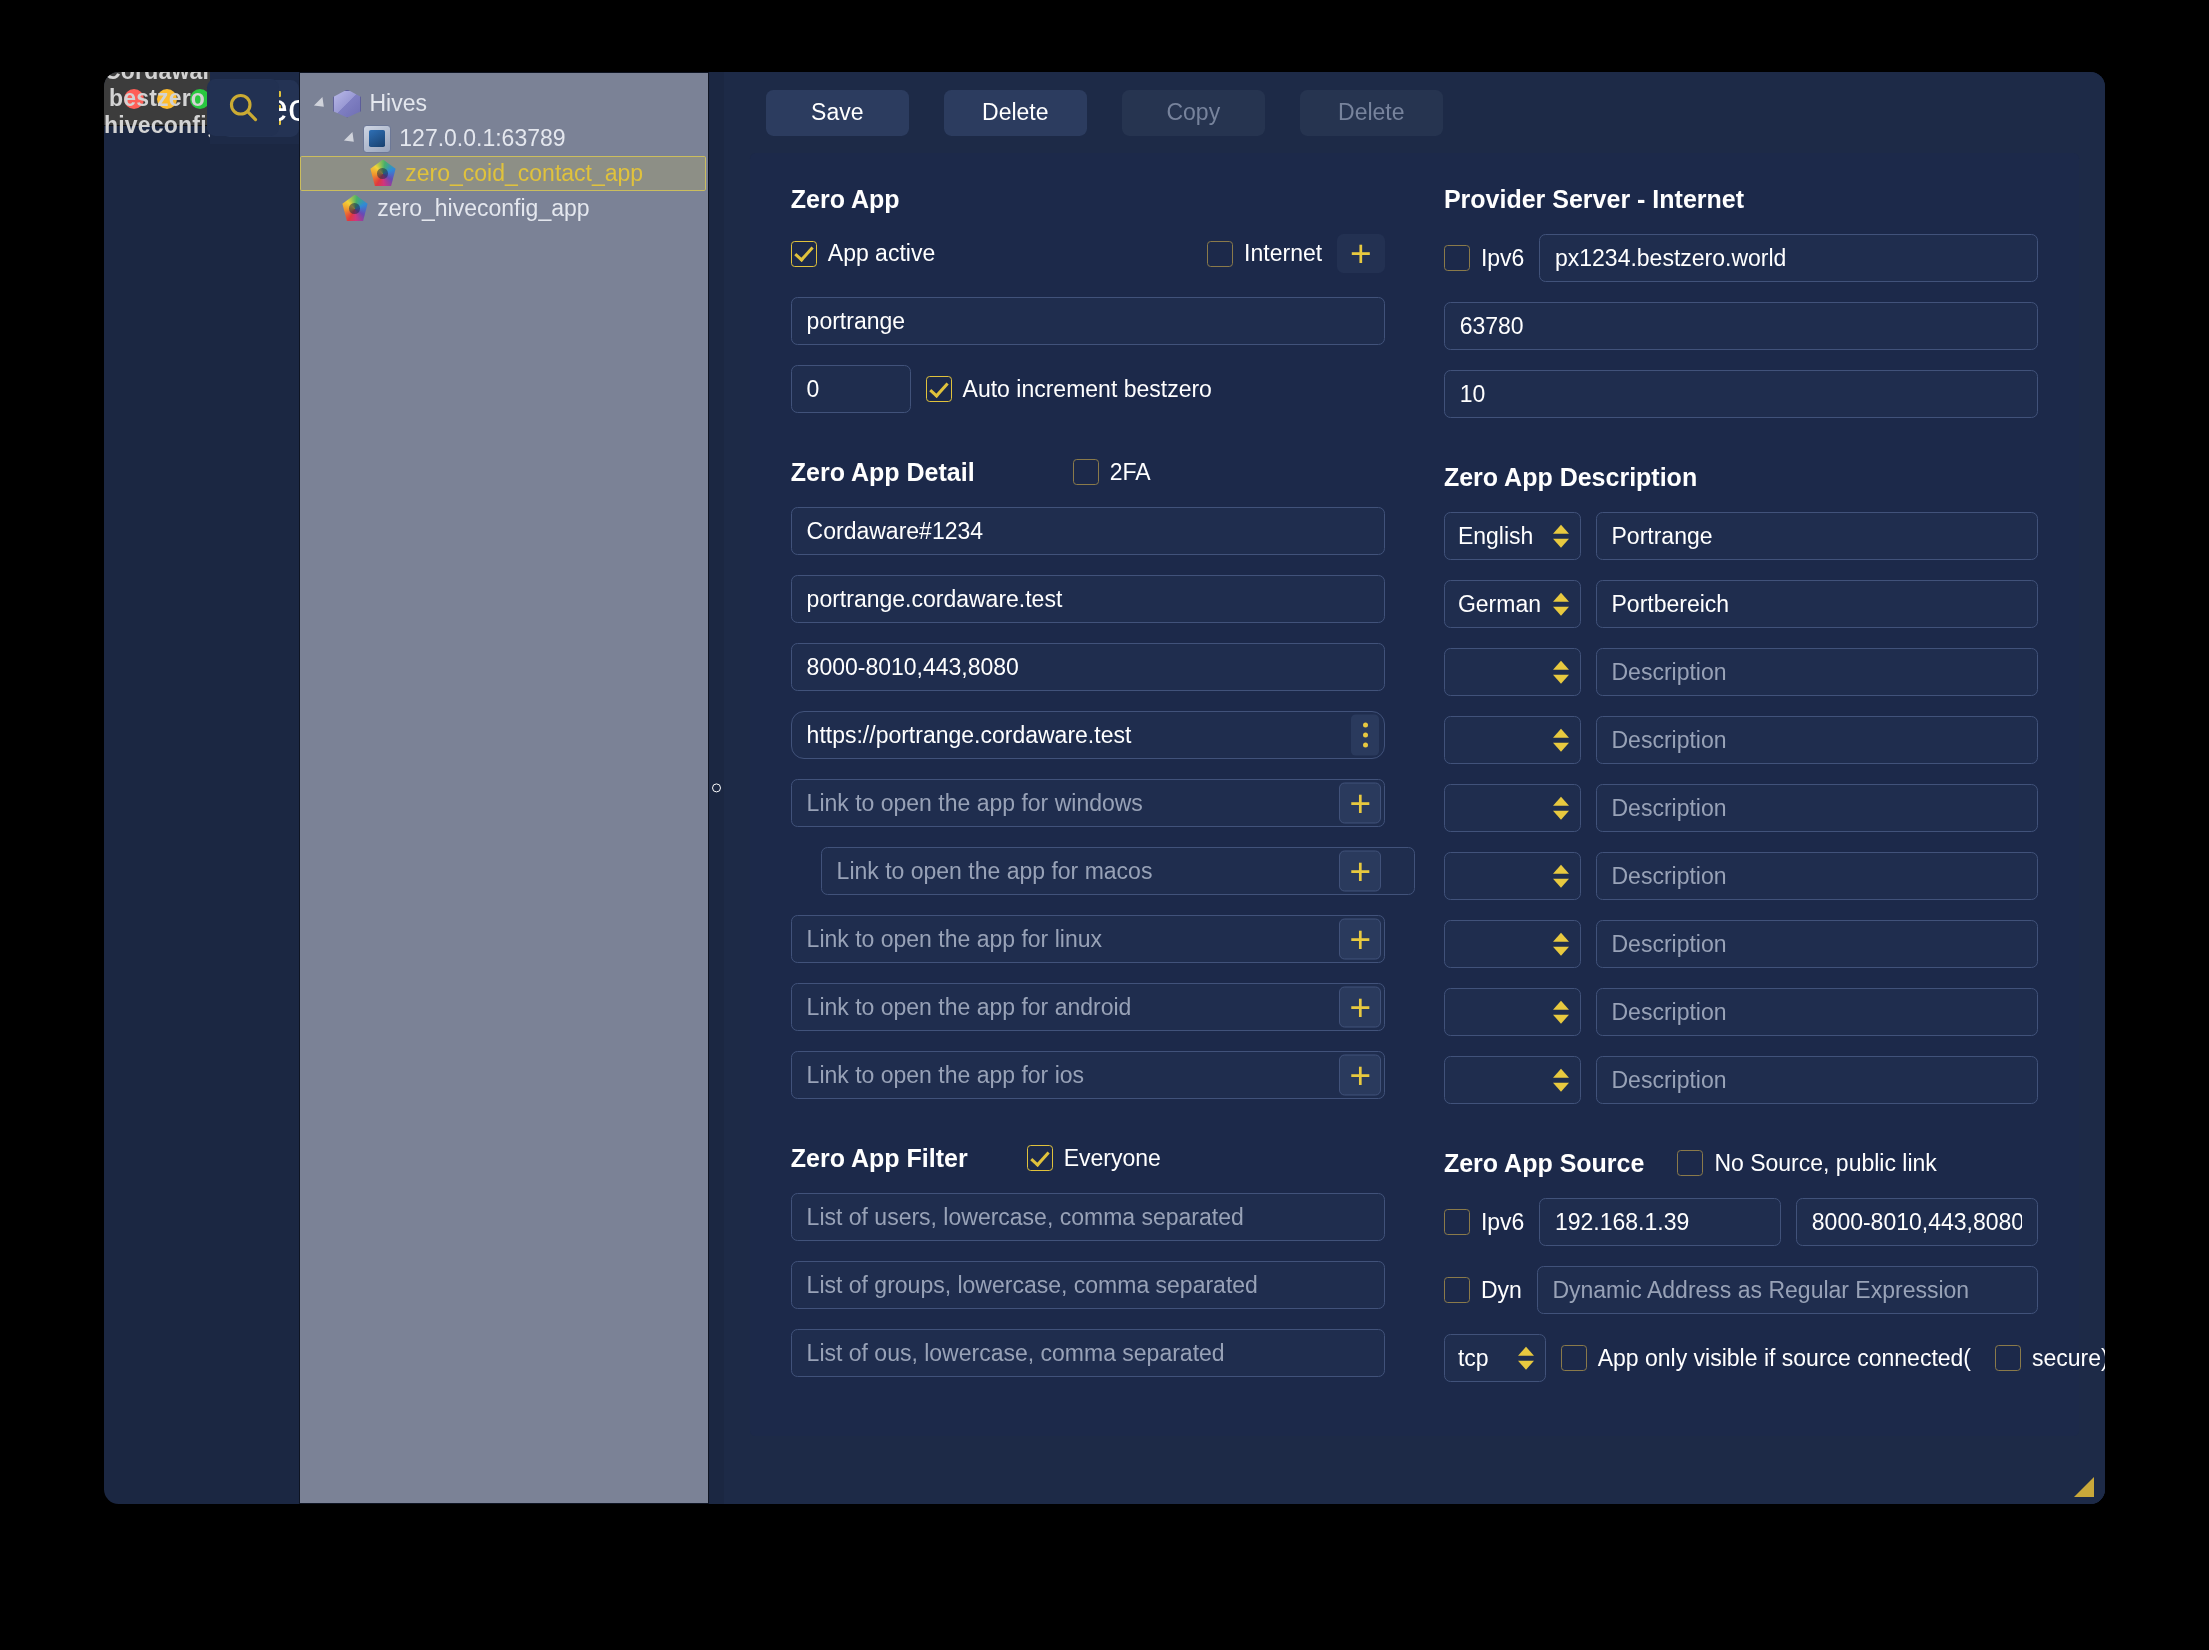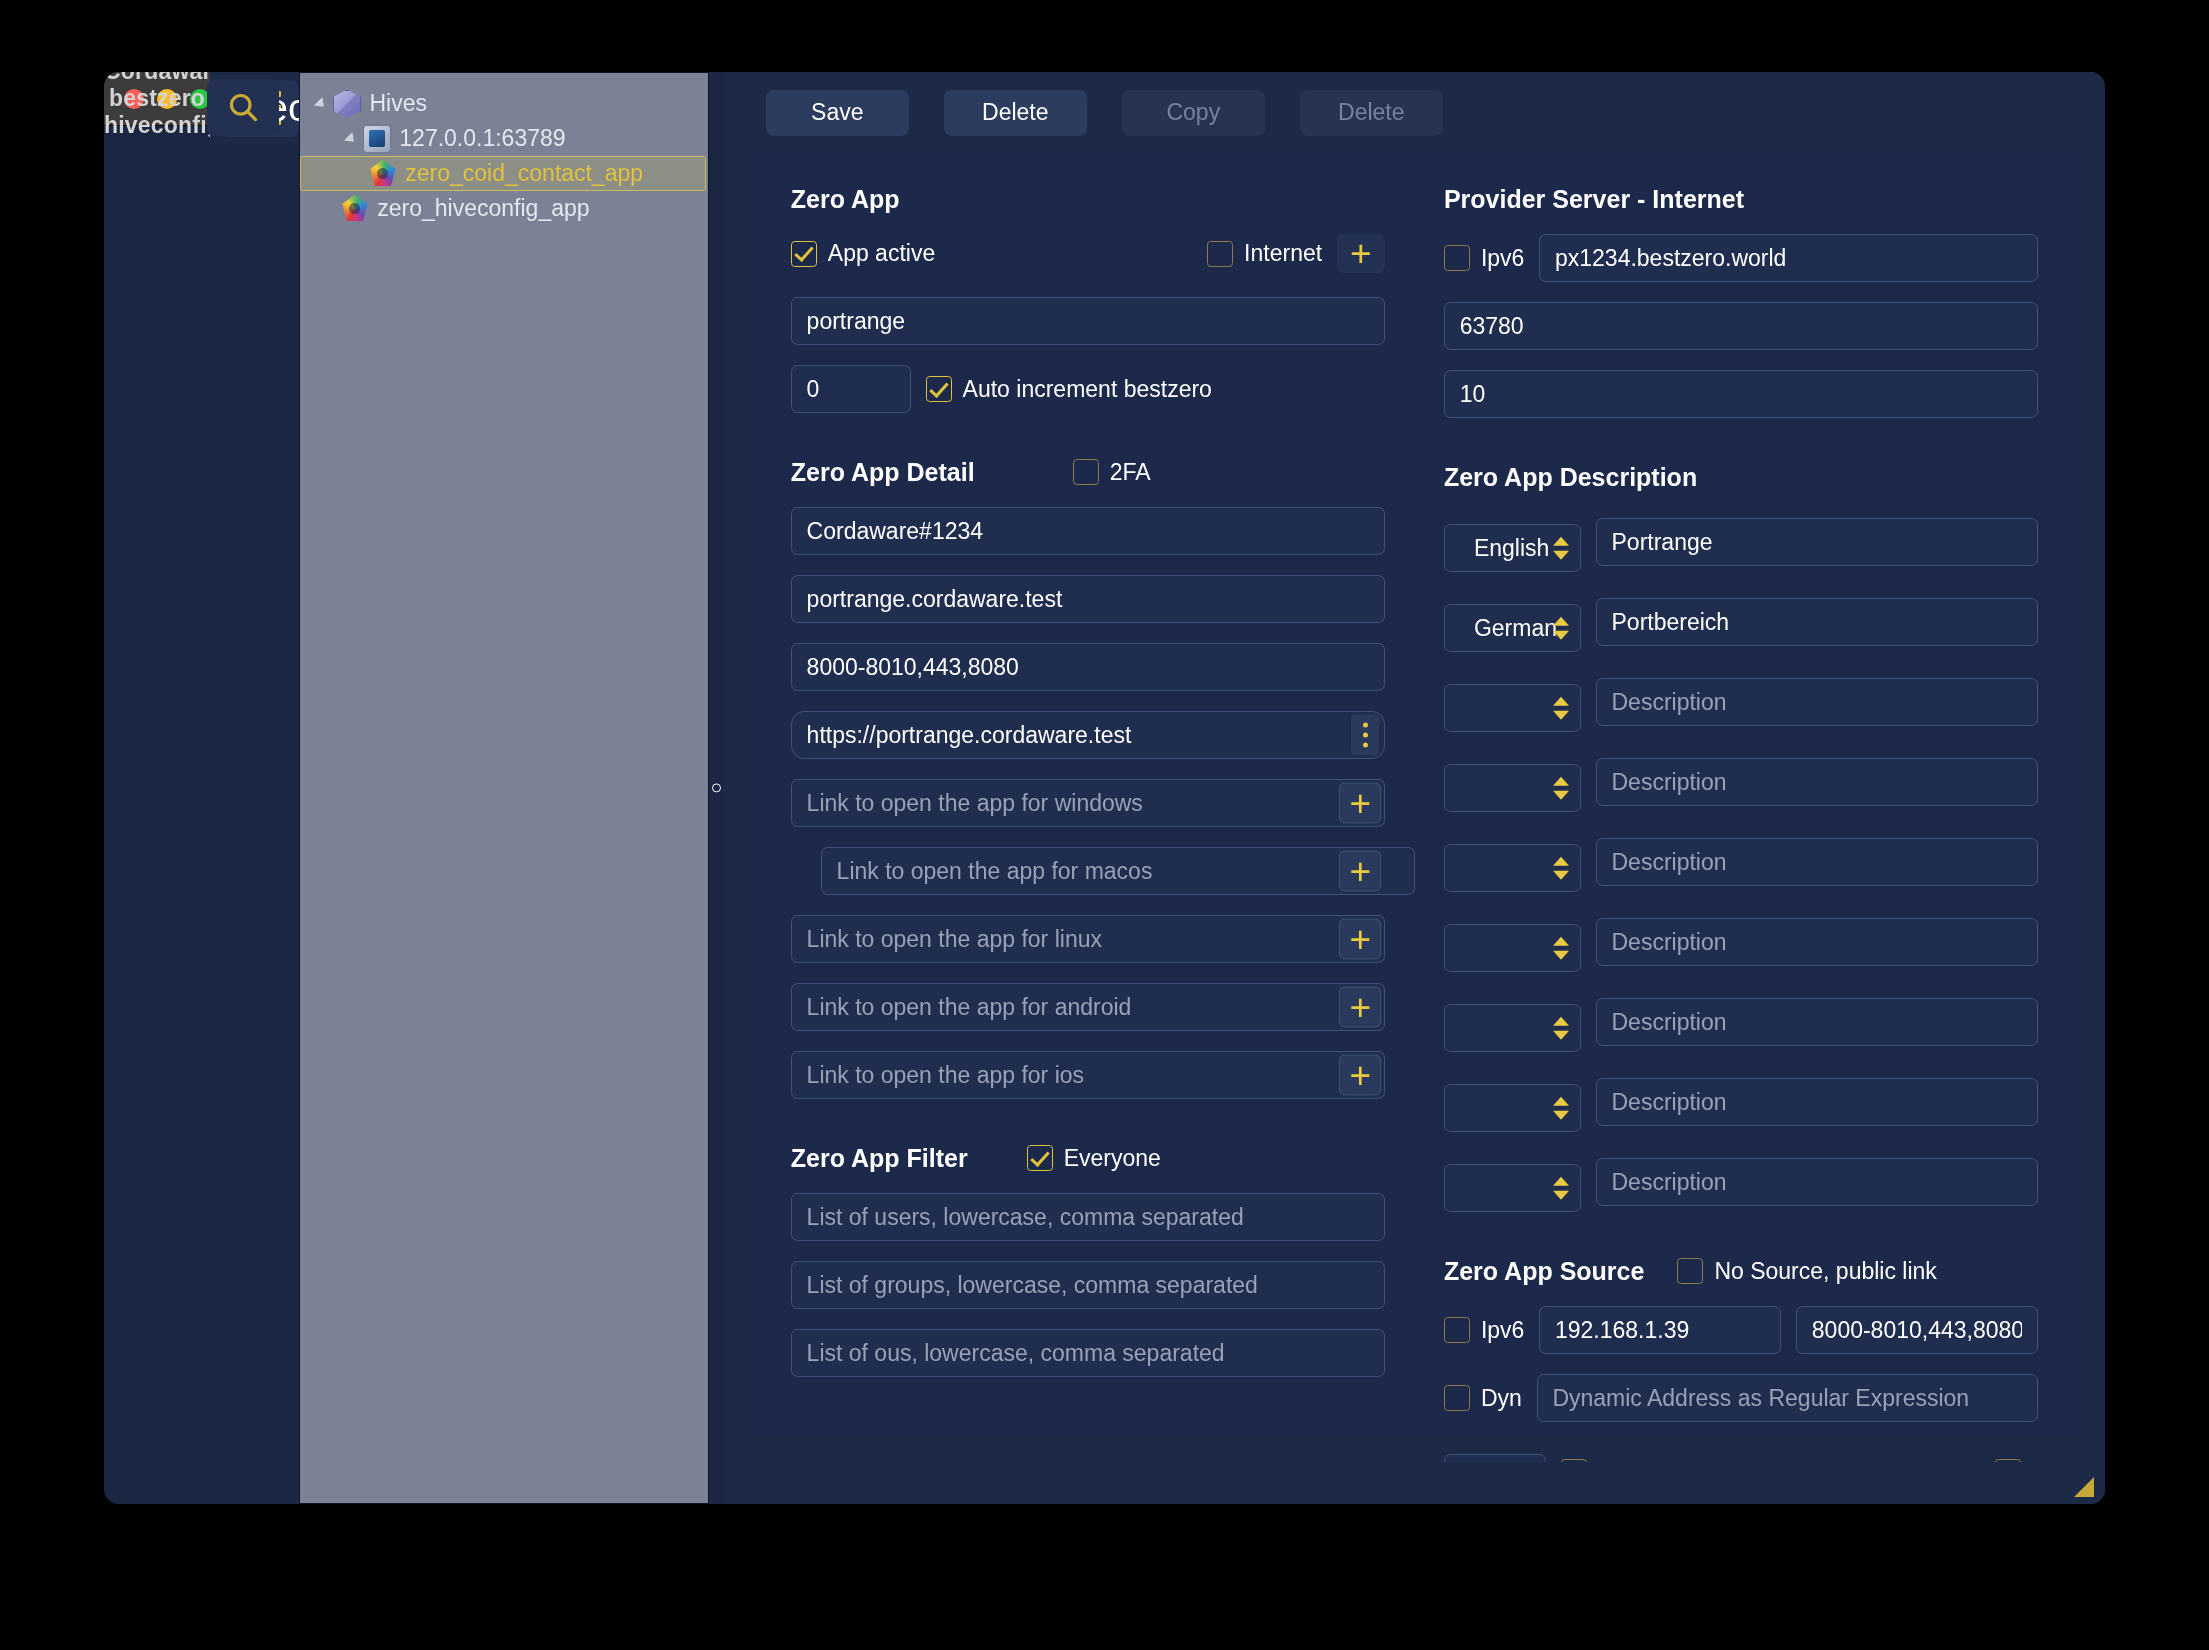--- a/index.html
+++ b/index.html
@@ -204,22 +204,22 @@
     width: 28px; height: 41px; background: #2a3a5d; border-radius: 4.6px;
     display: flex; flex-direction: column; align-items: center; justify-content: center;
     gap: 4.6px; cursor: pointer;
   }
   .kebab-btn i { display:block; width: 5.5px; height: 5.5px; border-radius:50%; background: #e8c93f; }
 
   
   .spin {
     width: 137px; flex: 0 0 137px; height: 48px; position: relative;
     background: #1f2d4e; border: 0.9px solid #41527a; border-radius: 6.5px;
-    display: flex; align-items: center; padding: 0 29px;
-    color: #ffffff; font-size: 23px; cursor: pointer; margin-top: 12px;
+    display: flex; align-items: center; padding: 0 13px;
+    color: #ffffff; font-size: 23px; cursor: pointer;
   }
   .spin.narrow { width: 102px; flex: 0 0 102px; }
   .spin .arrows {
     position: absolute; right: 11px; top: 50%; transform: translateY(-50%);
     display: flex; flex-direction: column; gap: 4.6px;
   }
   .spin .arrows .up, .spin .arrows .dn {
     width: 0; height: 0; border-left: 8.3px solid transparent; border-right: 8.3px solid transparent;
   }
   .spin .arrows .up { border-bottom: 9.2px solid #e8c93f; }

